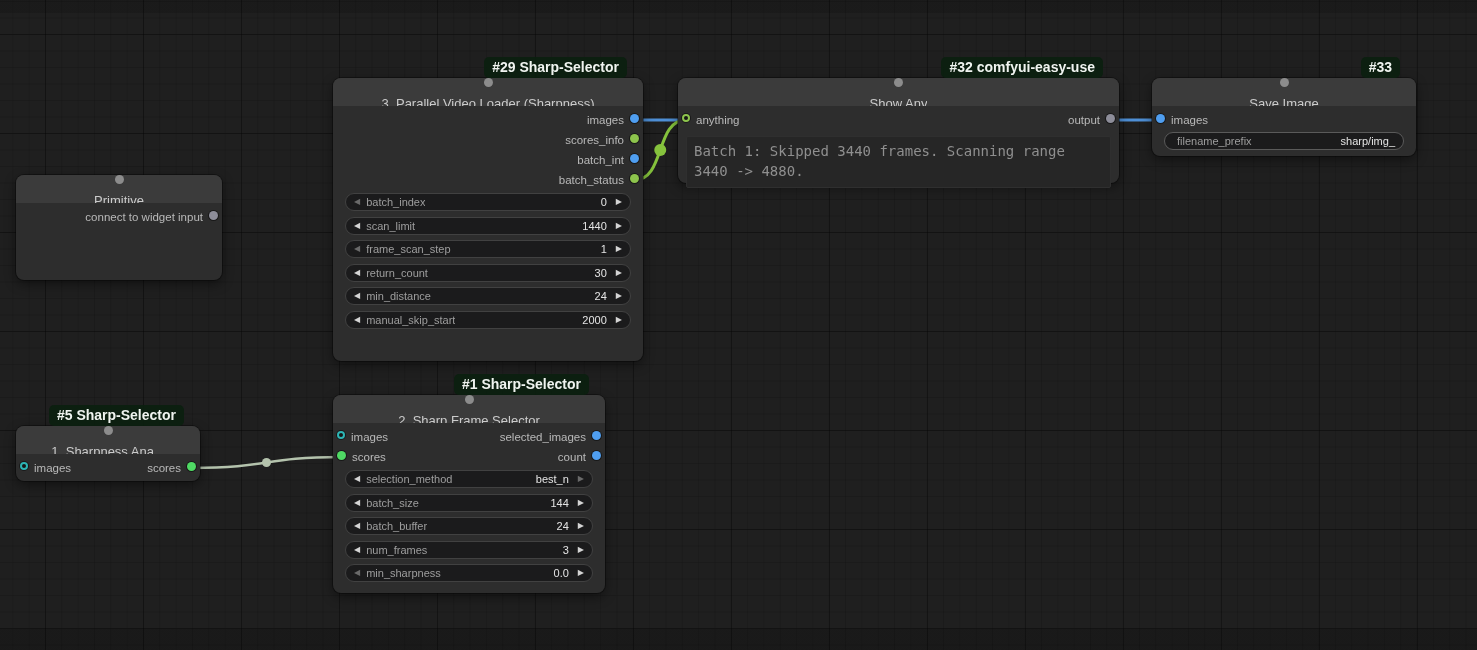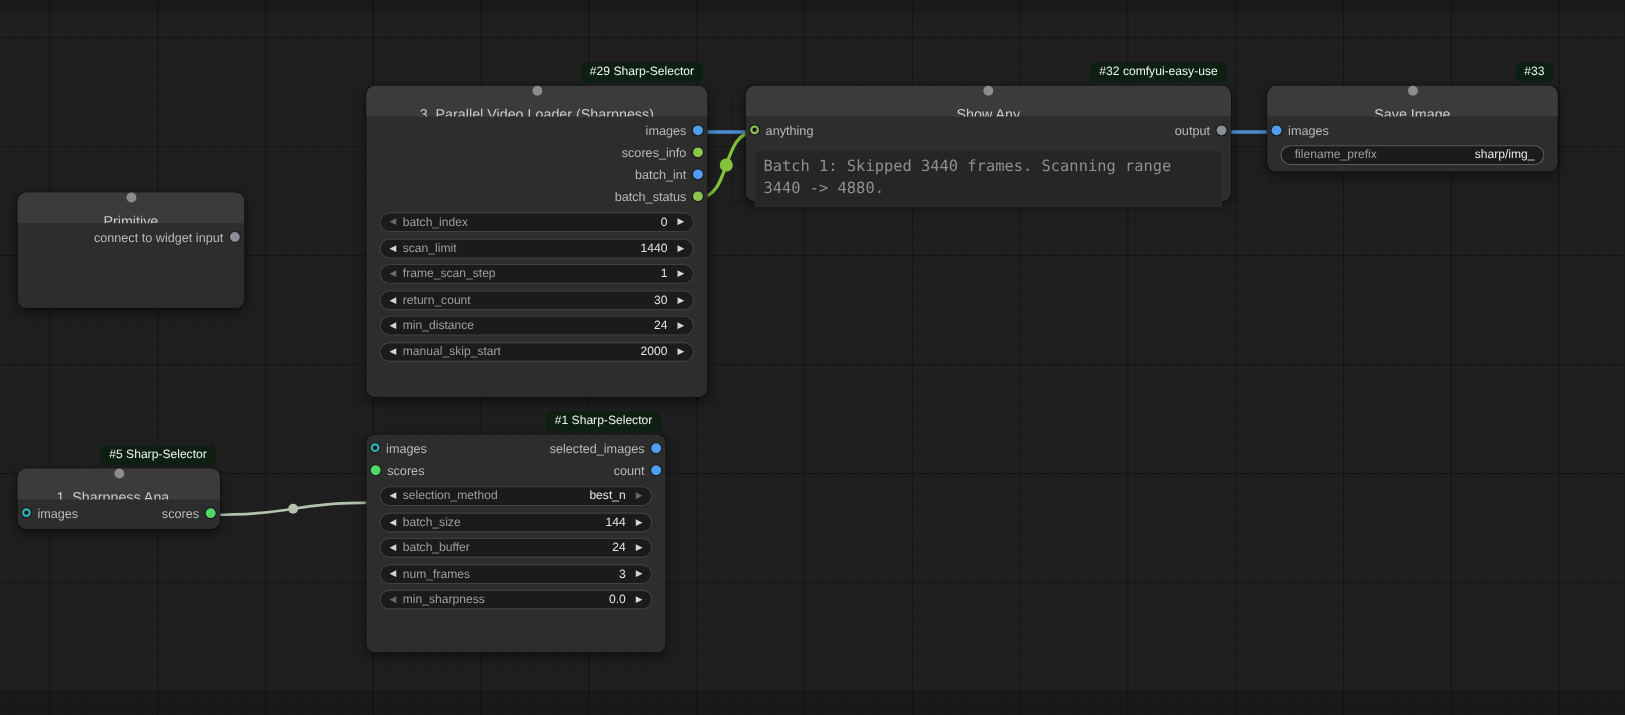--- a/index.html
+++ b/index.html
@@ -24,22 +24,22 @@
     box-shadow:0 0 0 1px rgba(0,0,0,.35), 0 4px 12px rgba(0,0,0,.45);
     color:#bdbdbd;
   }
   .header{
     height:28px;background:#3b3b3b;border-radius:8px 8px 0 0;
     display:flex;align-items:center;padding:0 10px;gap:9px;flex-direction:column;
   }
   .hdot{width:9px;height:9px;border-radius:50%;background:#8c8c8c;flex:0 0 auto;}
   .title{font-size:13px;color:#cbcbcb;white-space:nowrap;overflow:hidden;}
   .badge{
-    position:absolute;top:-21px;right:4px;background:rgba(11,31,15,.93);color:#f0f4f0;
-    font-size:11px;line-height:1;padding:3px 8px 4px;border-radius:5px;white-space:nowrap;
+    position:absolute;top:-21px;right:16px;background:rgba(11,31,15,.93);color:#f0f4f0;
+    font-size:14px;line-height:1;padding:3px 8px 4px;border-radius:5px;white-space:nowrap;font-weight:bold;
   }
   .rows{padding-top:4px;}
   .row{height:20px;display:flex;align-items:center;}
   .slot{display:flex;align-items:flex-start;gap:6px;font-size:11.5px;color:#b9b9b9;white-space:nowrap;}
   .slot.in{padding-left:4px;}
   .slot.out{padding-right:4px;margin-left:auto;}
   .dot{width:9px;height:9px;border-radius:50%;box-shadow:0 0 0 1px rgba(0,0,0,.45);flex:0 0 auto;}
   .dot.donut{width:4px;height:4px;border-style:solid;border-width:2.5px;background:#161616 !important;}
   .widgets{padding:3px 12px 0;}
   .widget{
@@ -225,20 +225,24 @@
           <span class="slot out">
             <span class="slot-label">scores</span>
             <span class="dot" style="background: rgb(79, 217, 100);"></span>
           </span>
         </div>
       </div>
   </div>
 
   <div class="node" style="left:333px;top:395px;width:272px;height:198px">
     <div class="badge">#1 Sharp-Selector</div>
+    <div class="header">
+      <span class="hdot"></span>
+      <span class="title">2. Sharp Frame Selector</span>
+    </div>
     <div class="rows">
         <div class="row">
           <span class="slot in">
             <span class="dot donut" style="border-color: rgb(45, 181, 181);"></span>
             <span class="slot-label">images</span>
           </span>
           <span class="slot out">
             <span class="slot-label">selected_images</span>
             <span class="dot" style="background: rgb(79, 158, 240);"></span>
           </span>

